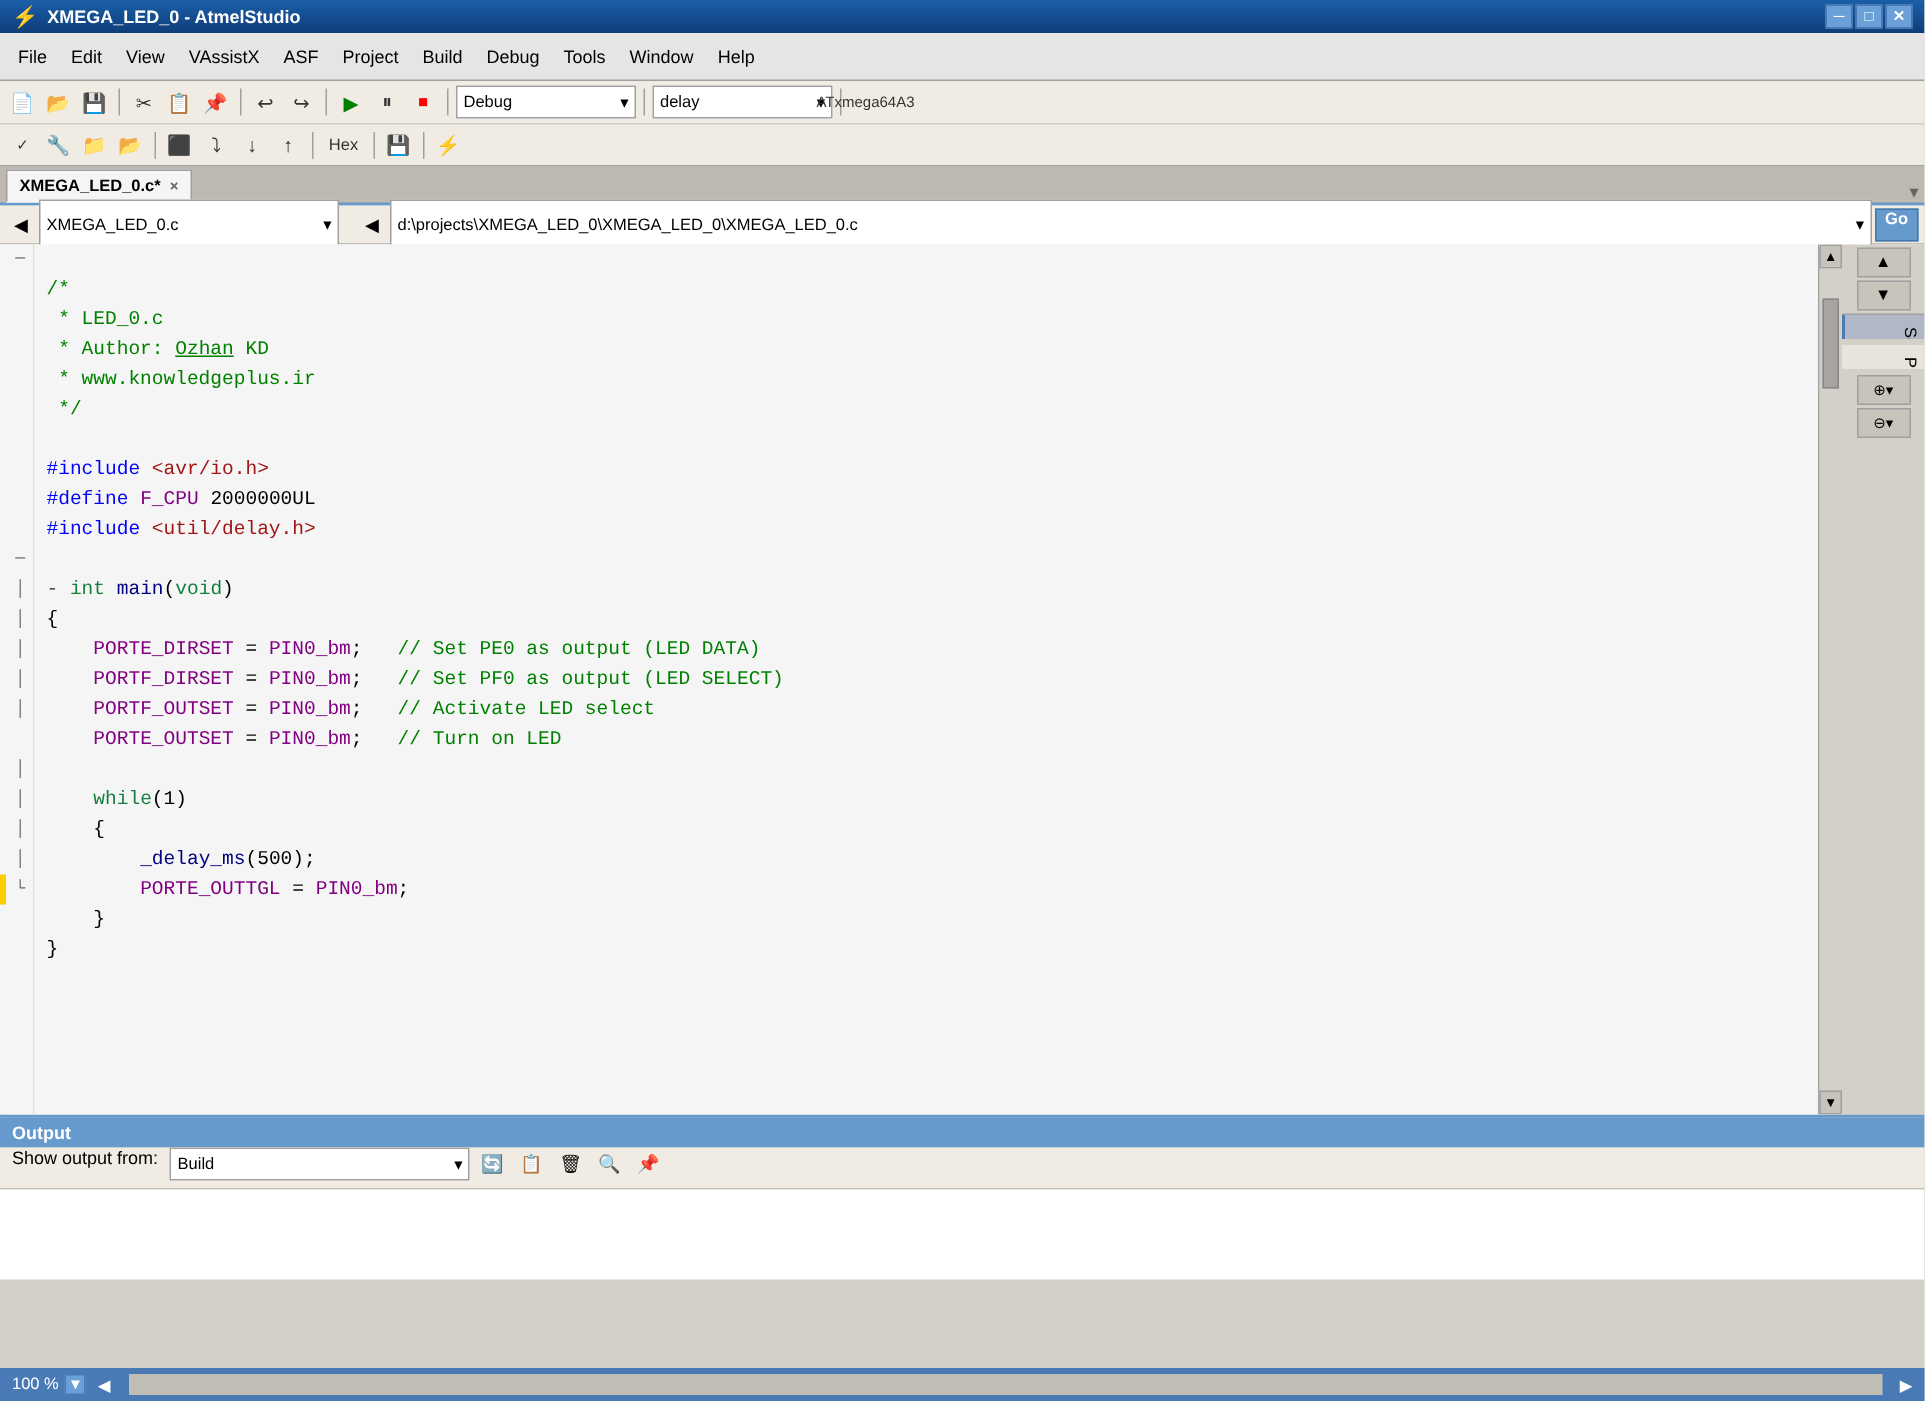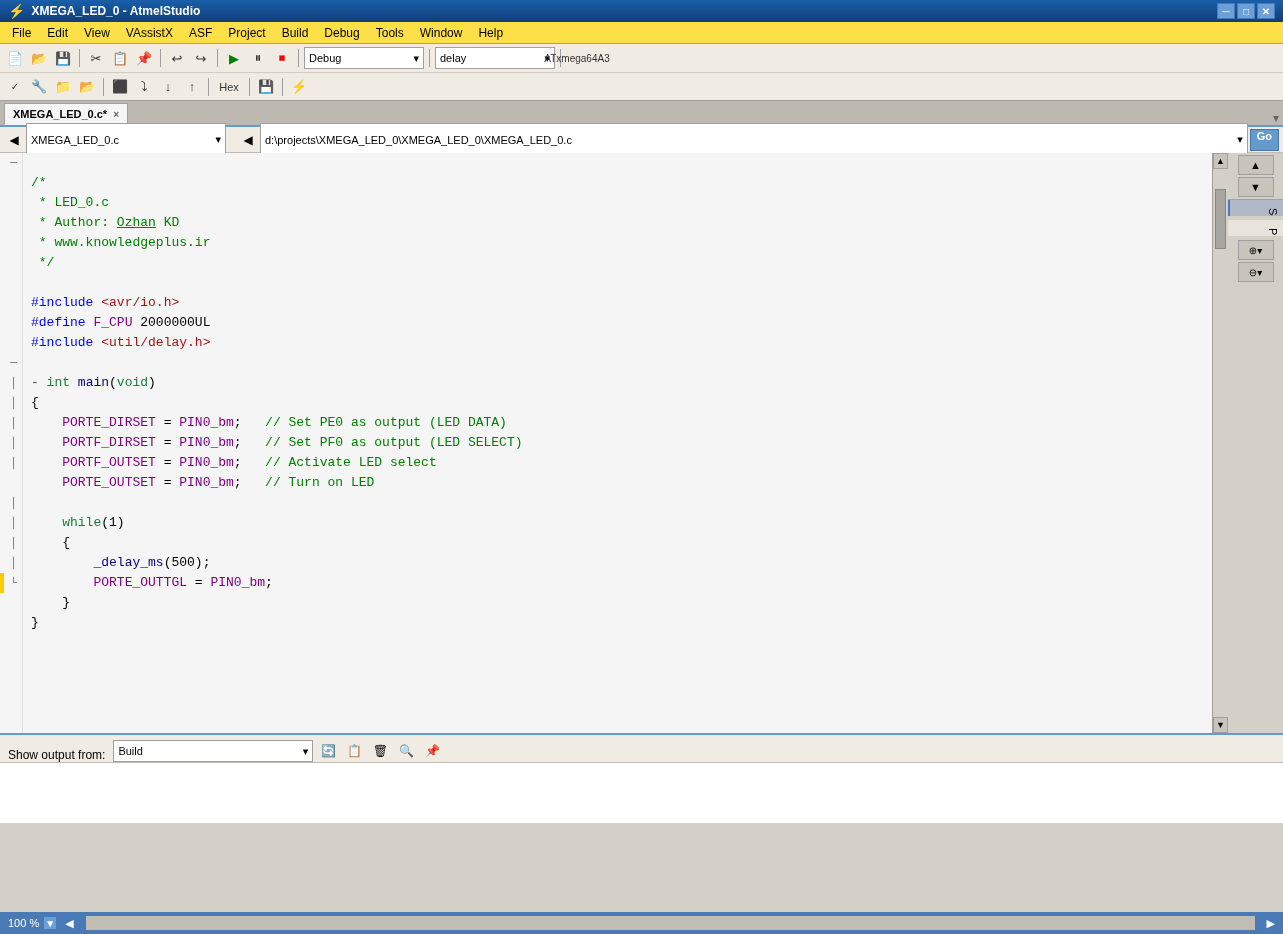--- a/index.html
+++ b/index.html
@@ -15,22 +15,22 @@
       padding: 0 8px;
       font-size: 12px;
       font-weight: bold;
     }
     #title-bar .title-icon { margin-right: 6px; font-size: 14px; }
     #title-bar .window-controls { margin-left: auto; display: flex; gap: 2px; }
     #title-bar .wc-btn { width: 18px; height: 16px; background: #6a9fd8; border: 1px solid #4a7ab5; color: white; font-size: 10px; display: flex; align-items: center; justify-content: center; cursor: pointer; }
 
     
     #menu-bar {
-      background: #fde047;
-      height: 22px;
+      background: #e5e5e5;
+      height: 32px;
       display: flex;
       align-items: center;
       padding: 0 4px;
       border-bottom: 1px solid #a0a0a0;
     }
     .menu-item {
       padding: 2px 8px;
       cursor: pointer;
       font-size: 12px;
       color: #000;
@@ -189,21 +189,21 @@
       display: flex;
       align-items: center;
       padding: 0 8px;
       font-size: 12px;
       font-weight: bold;
     }
     #output-toolbar {
       background: #f0ece4;
       height: 28px;
       display: flex;
-      align-items: flex-end;
+      align-items: flex-start;
       padding: 0 8px;
       gap: 4px;
       border-bottom: 1px solid #c0bdb5;
     }
     .output-label { font-size: 12px; margin-right: 4px; }
     .output-dropdown {
       height: 22px;
       background: white;
       border: 1px solid #a0a0a0;
       font-size: 11px;
@@ -430,20 +430,23 @@
     </div>
 
     <div style="display:flex; flex-direction:column; align-items:center; padding:4px; gap:2px;">
       <div style="width:36px; height:20px; background:#c8c4bc; border:1px solid #a0a0a0; display:flex; align-items:center; justify-content:center; font-size:10px; cursor:pointer;">⊕▾</div>
       <div style="width:36px; height:20px; background:#c8c4bc; border:1px solid #a0a0a0; display:flex; align-items:center; justify-content:center; font-size:10px; cursor:pointer;">⊖▾</div>
     </div>
   </div>
 </div>
 
 <div id="bottom-area">
+  <div id="output-header">
+    <span>Output</span>
+  </div>
   <div id="output-toolbar">
     <span class="output-label">Show output from:</span>
     <div class="output-dropdown">
       <span>Build</span>
       <span style="margin-left:auto">▾</span>
     </div>
     <div class="output-icon-btn">🔄</div>
     <div class="output-icon-btn">📋</div>
     <div class="output-icon-btn">🗑</div>
     <div class="output-icon-btn">🔍</div>

